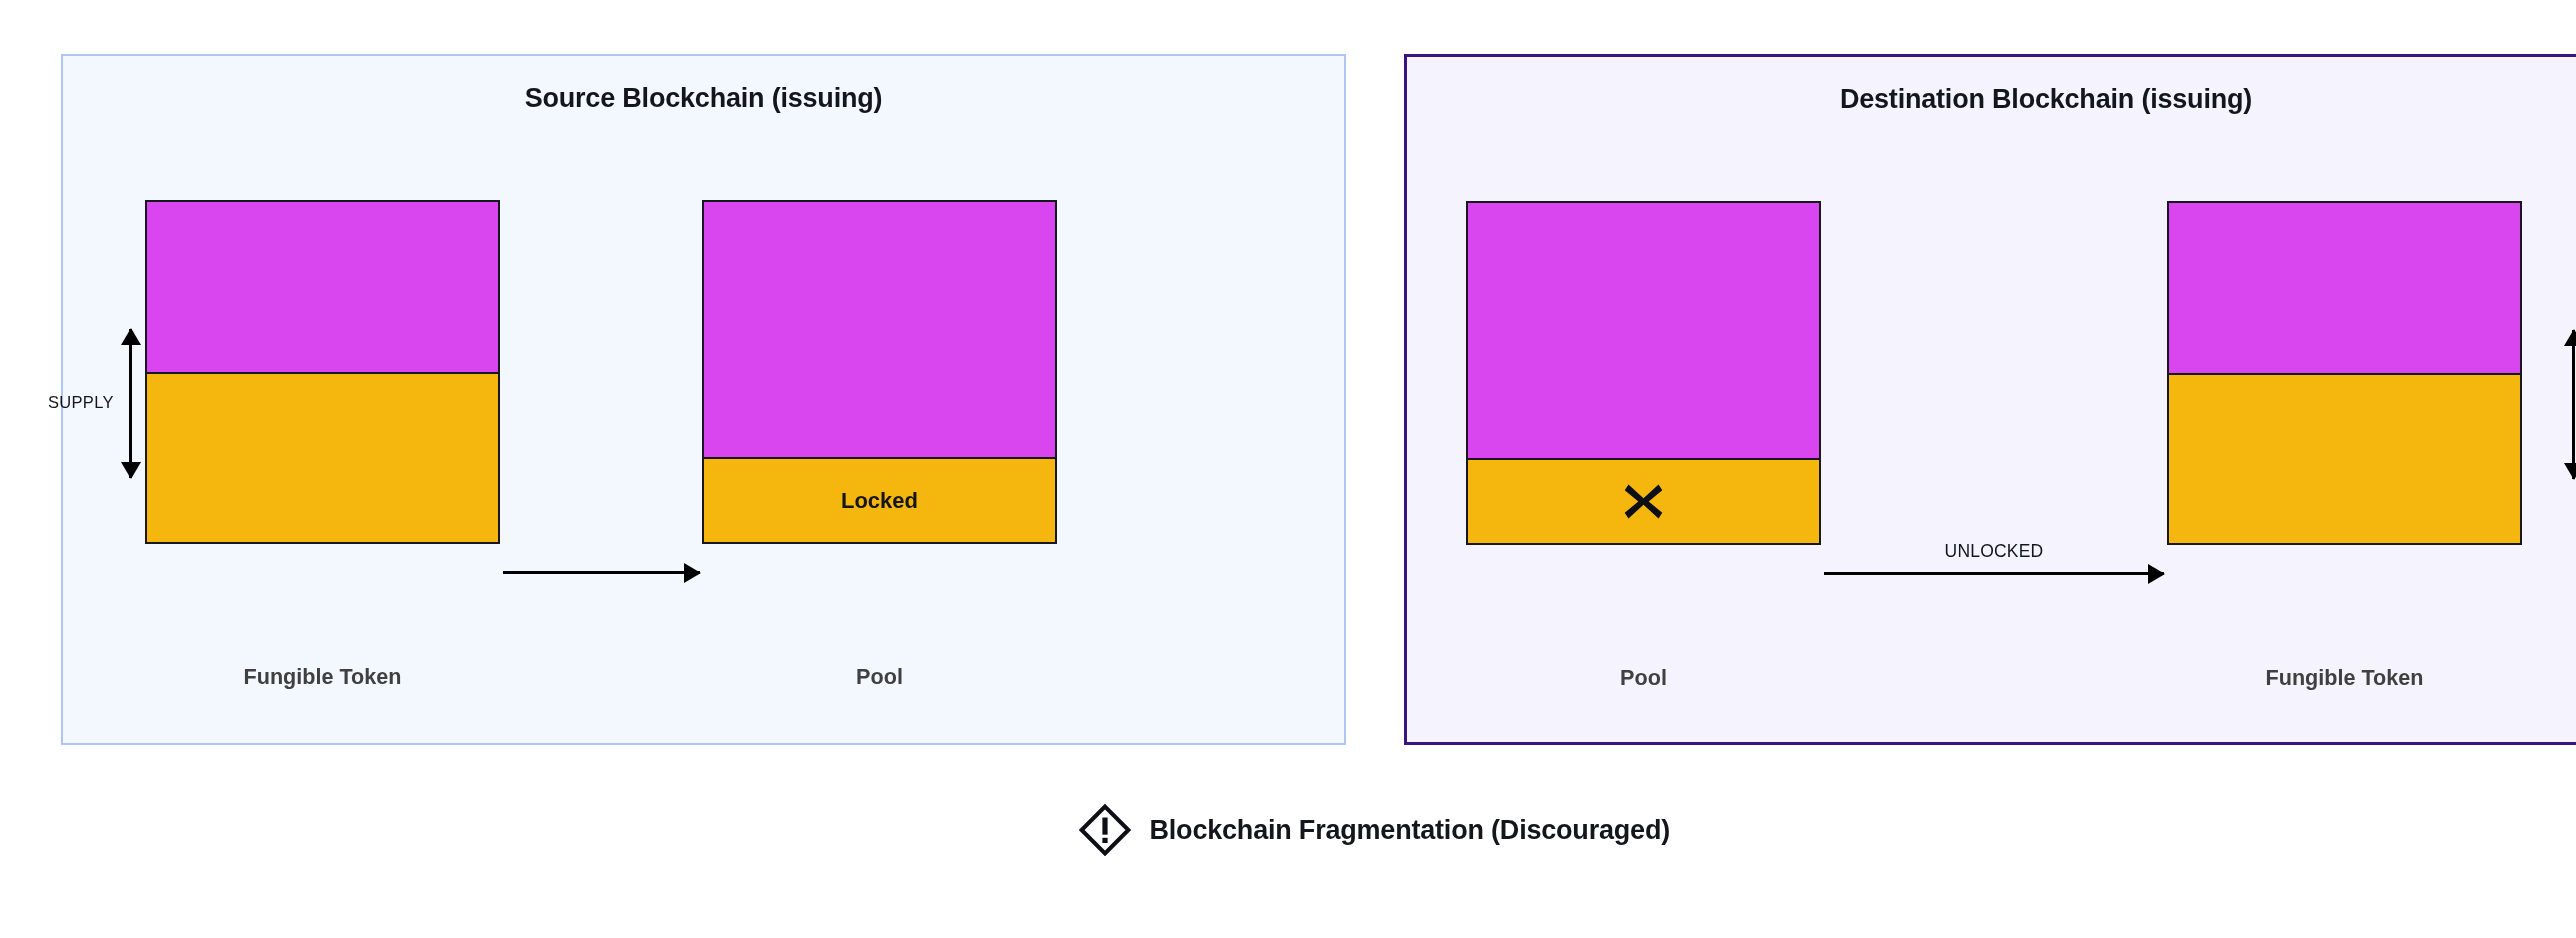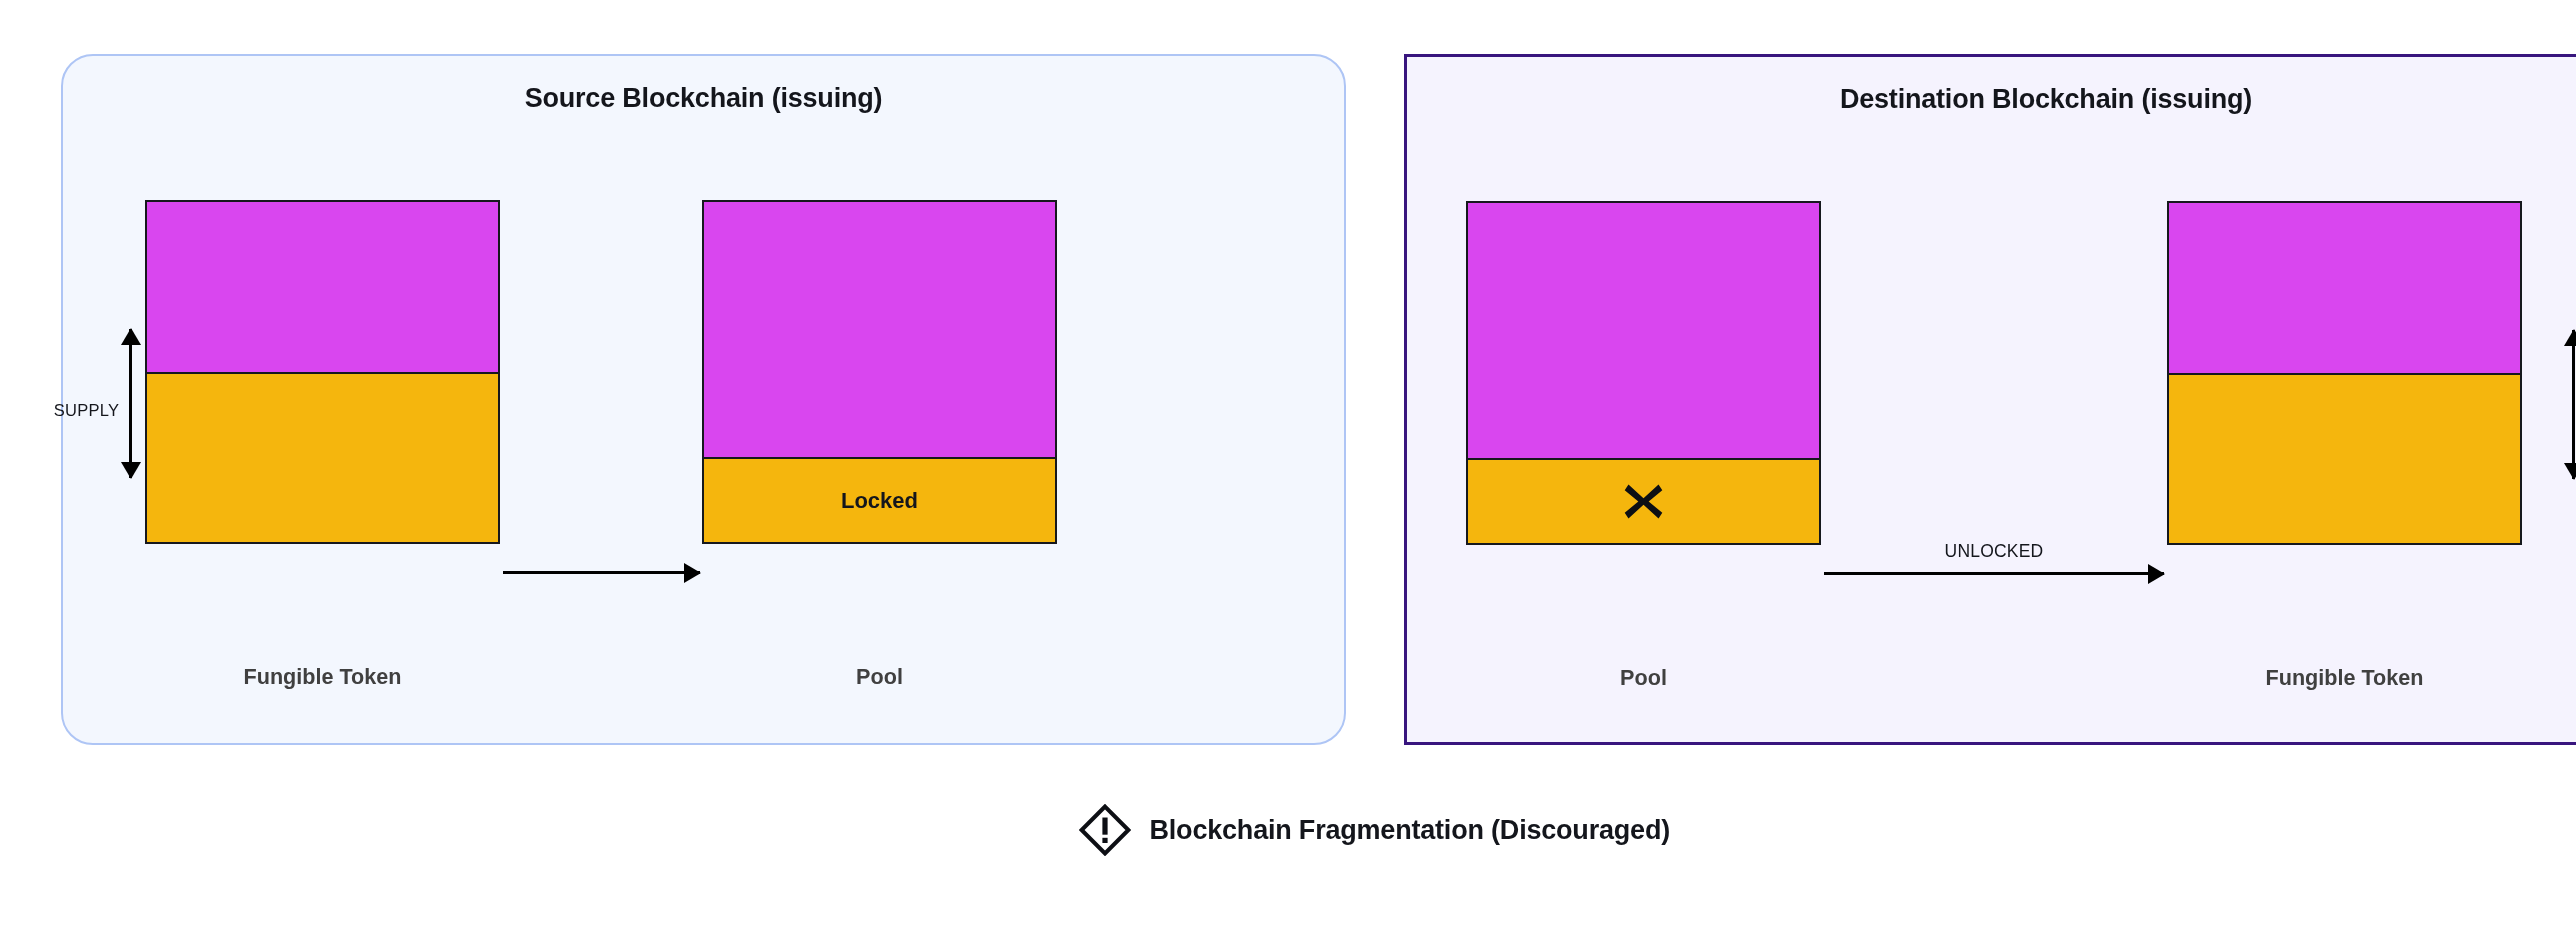--- a/index.html
+++ b/index.html
@@ -7,21 +7,21 @@
     width: 2749px; height: 938px;
     background: #ffffff;
     font-family: "Liberation Sans", sans-serif;
     overflow: hidden;
   }
   .stage { position: relative; width: 2749px; height: 938px; }
 
   
   .panel { position: absolute; top: 54px; height: 691px; border-style: solid; }
   .panel-source { left: 61px; width: 1285px; background: #f3f7fe;
-                  border-width: 2.6px; border-color: #aec5f5; border-radius: 32px; }
+                  border-width: 2.6px; border-color: #aec5f5; }
   .panel-dest   { left: 1404px; width: 1284px; background: #f5f3fe;
                   border-width: 3.6px; border-color: #38157e; }
 
   .panel-title {
     position: absolute; top: 27px; left: 0; width: 100%;
     text-align: center; font-size: 27px; font-weight: 700;
     color: #14161c; letter-spacing: -0.2px;
   }
 
   
@@ -91,21 +91,21 @@
       <div class="band top-div" style="height:24%;">
         <span class="band-label"></span>
       </div>
       <div class="band" style="height:26%; border-bottom:none;">
         <span class="band-label"></span>
       </div>
     </div>
     <div class="box-caption" style="left:82px; top:608px;">Fungible Token</div>
 
     <div class="v-arrow" style="left:66px; top:273px; height:149px;"></div>
-    <div class="v-arrow-label" style="left:-20.6px; top:345px; width:77px; text-align:right;">SUPPLY</div>
+    <div class="v-arrow-label" style="left:-20.6px; top:337px; width:77px; text-align:center;">SUPPLY</div>
 
     <div class="box" style="left:639px; top:144px;">
       <div class="band top-div" style="height:25%; border-bottom:none;">
         <span class="band-label">Locked</span>
       </div>
     </div>
     <div class="box-caption" style="left:639px; top:608px;">Pool</div>
 
     <div class="h-arrow" style="left:440px; top:515px; width:197px;">
       <span class="h-arrow-label"></span>

